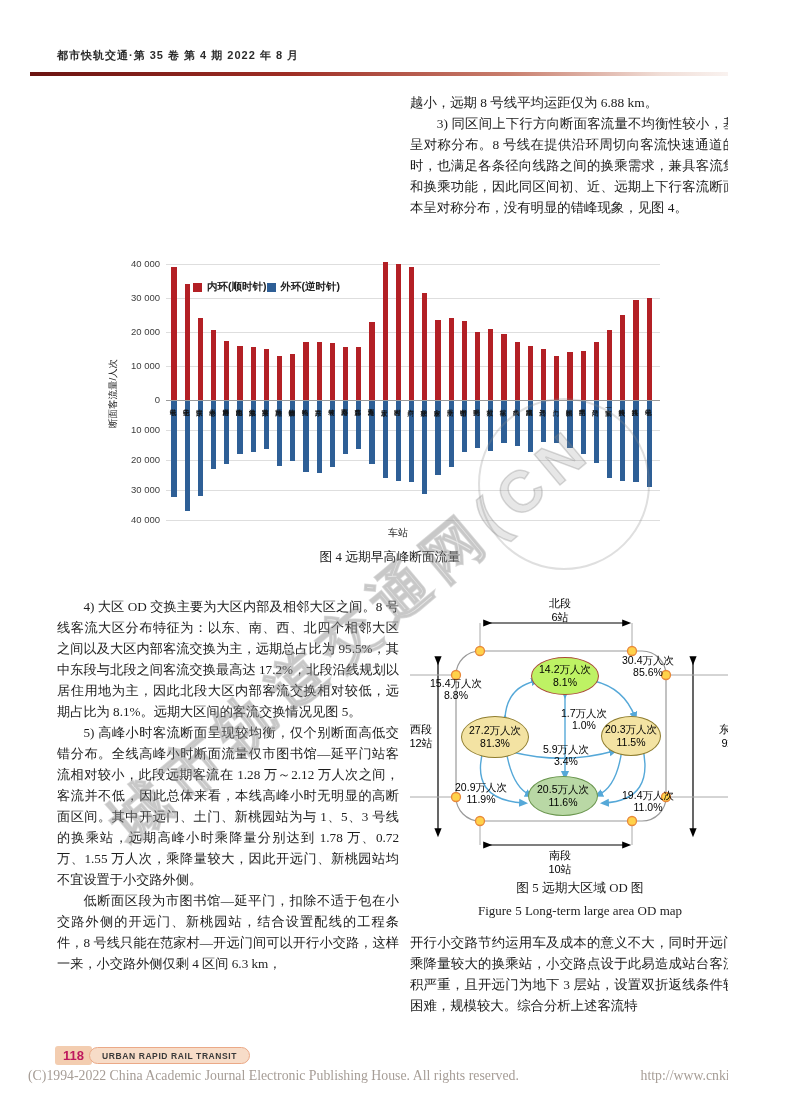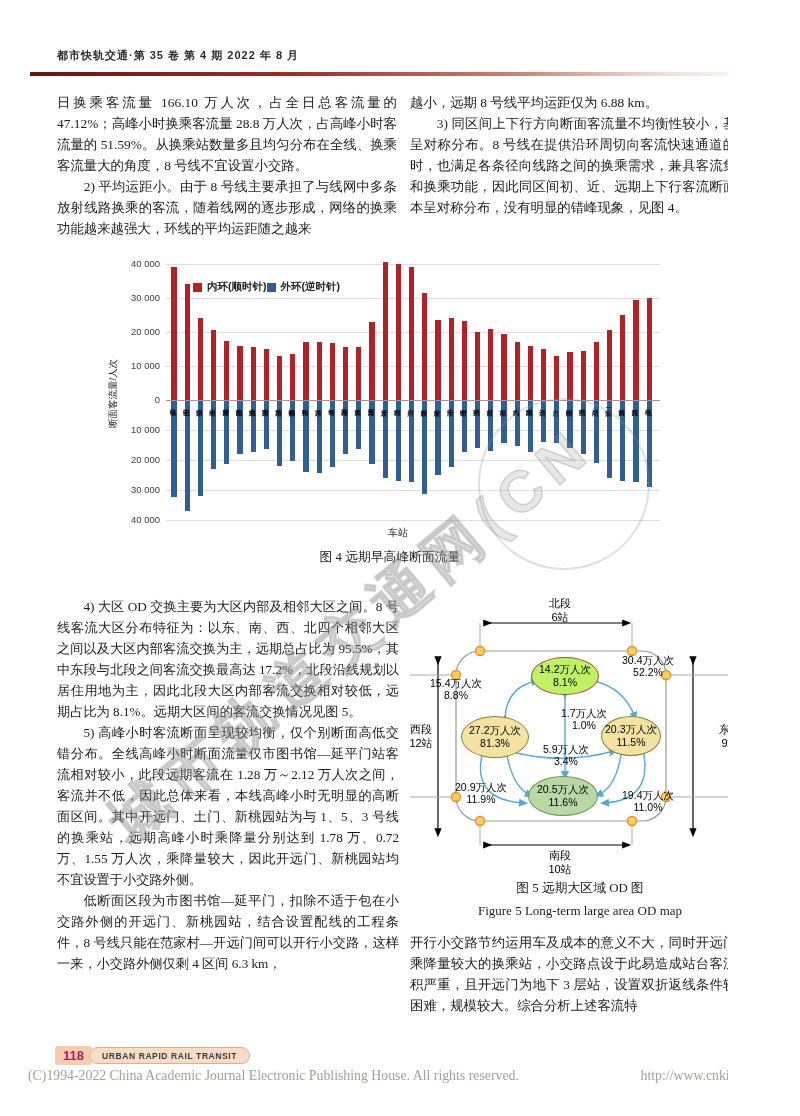--- a/index.html
+++ b/index.html
@@ -66,24 +66,20 @@
 </style>
 </head>
 <body>
 
 <div class="page">
 
   <div class="journal-line">都市快轨交通·第 35 卷 第 4 期 2022 年 8 月</div>
   <div class="header-rule"></div>
   <div class="side-tab"></div>
 
-  <div class="col col-left-top">
-    <p>日换乘客流量 166.10 万人次，占全日总客流量的 47.12%；高峰小时换乘客流量 28.8 万人次，占高峰小时客流量的 51.59%。从换乘站数量多且均匀分布在全线、换乘客流量大的角度，8 号线不宜设置小交路。</p>
-    <p class="indent">2) 平均运距小。由于 8 号线主要承担了与线网中多条放射线路换乘的客流，随着线网的逐步形成，网络的换乘功能越来越强大，环线的平均运距随之越来</p>
-  </div>
   <div class="col col-right-top">
     <p>越小，远期 8 号线平均运距仅为 6.88 km。</p>
     <p class="indent">3) 同区间上下行方向断面客流量不均衡性较小，基本呈对称分布。8 号线在提供沿环周切向客流快速通道的同时，也满足各条径向线路之间的换乘需求，兼具客流集散和换乘功能，因此同区间初、近、远期上下行客流断面基本呈对称分布，没有明显的错峰现象，见图 4。</p>
   </div>
 
   <div class="chart">
     <div class="legend">
       <span class="legend-item">
         <span class="legend-swatch" style="background: rgb(179, 32, 37);"></span>
         <span>内环(顺时针)</span>
@@ -319,21 +315,21 @@
       <span>20.5万人次</span>
         <span>11.6%</span>
     </div>
 
     <div class="fig5-float" style="left:48px;  top:80px;">
       <div>15.4万人次</div>
         <div>8.8%</div>
     </div>
     <div class="fig5-float" style="left:240px; top:57px;">
       <div>30.4万人次</div>
-        <div>52.2%</div>
+        <div>85.6%</div>
     </div>
     <div class="fig5-float" style="left:176px; top:110px;">
       <div>1.7万人次</div>
         <div>1.0%</div>
     </div>
     <div class="fig5-float" style="left:158px; top:146px;">
       <div>5.9万人次</div>
         <div>3.4%</div>
     </div>
     <div class="fig5-float" style="left:73px;  top:184px;">

